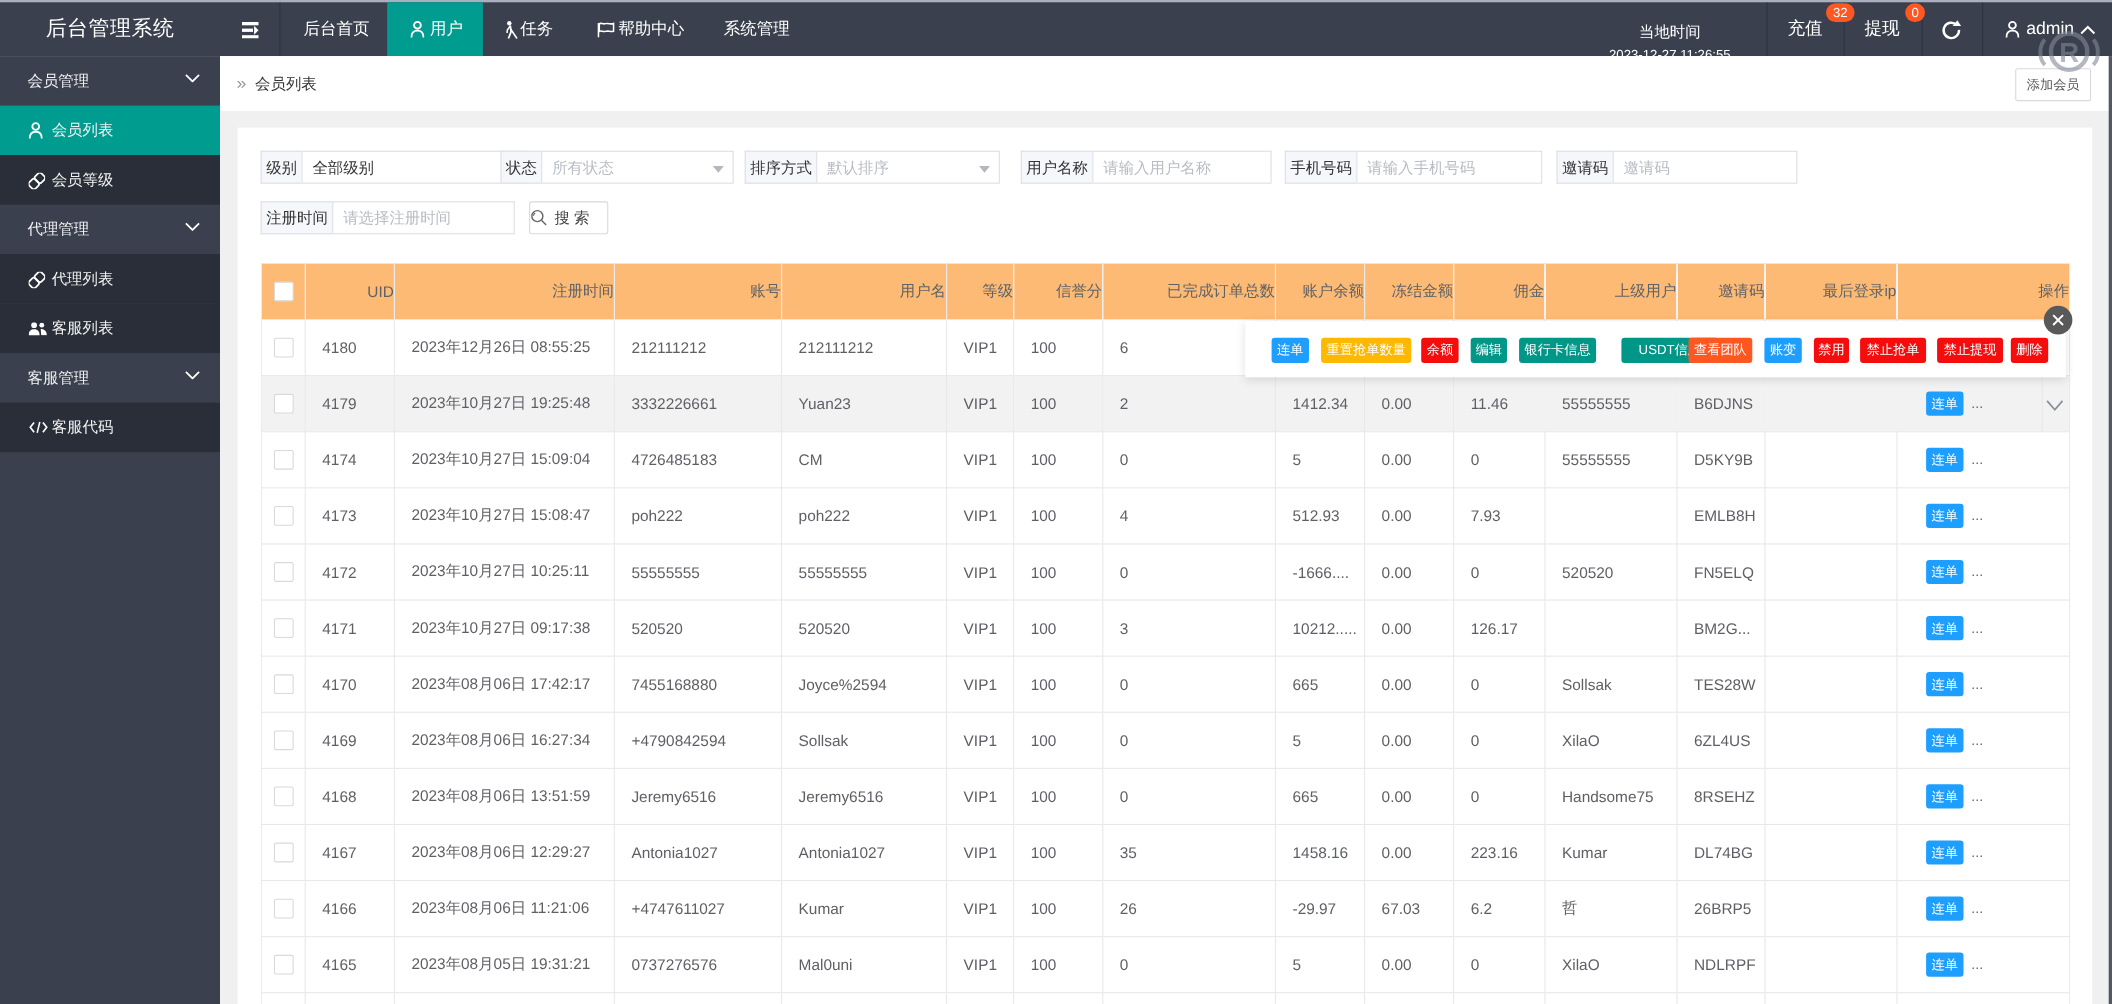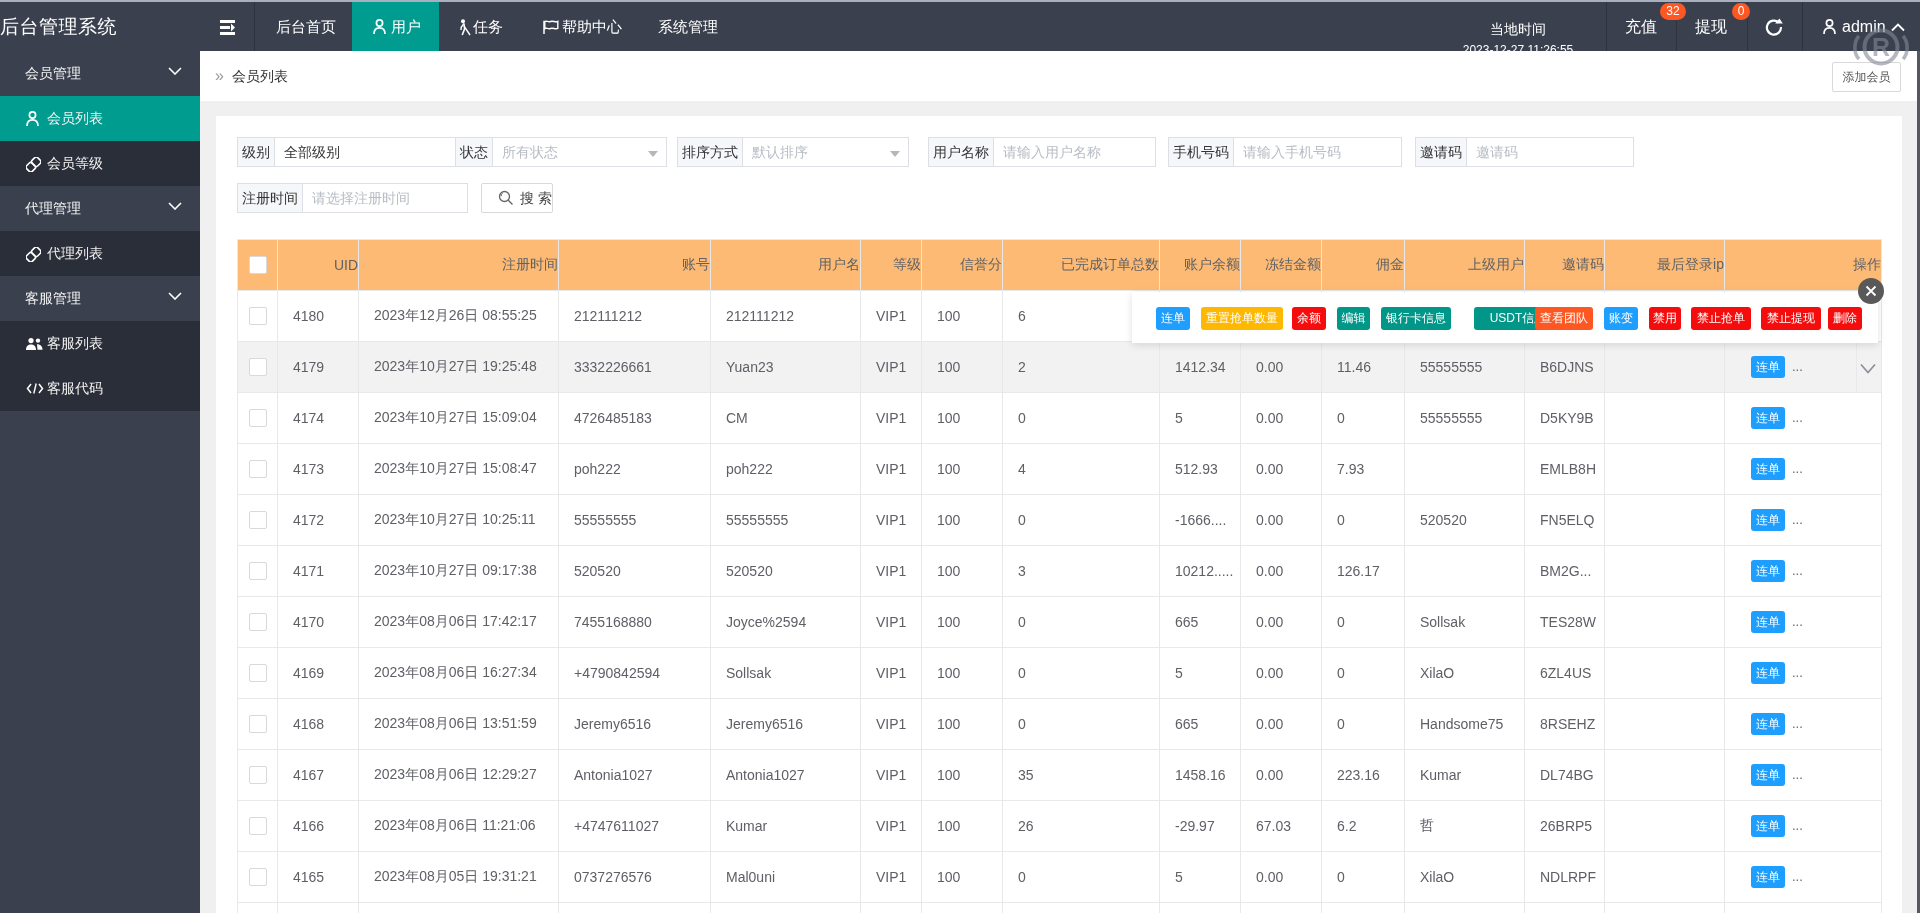--- a/index.html
+++ b/index.html
@@ -2,21 +2,21 @@
 <html lang="zh"><head>
 <meta charset="utf-8">
 <style>
 *{margin:0;padding:0;box-sizing:border-box;}
 html,body{width:1920px;height:913px;overflow:hidden;}
 body{font-family:"Liberation Sans",sans-serif;background:#f0f0f0;position:relative;font-size:14px;color:#333;}
 .abs{position:absolute;}
 
 #topstrip{left:0;top:0;width:1920px;height:2px;background:#a9afbe;}
 #topbar{left:0;top:2px;width:1920px;height:49px;background:#3a404e;color:#fff;}
-#logo{position:absolute;left:0;top:0;width:200px;height:49px;line-height:49px;text-align:left;font-size:19px;letter-spacing:0.5px;color:#fff;}
+#logo{position:absolute;left:0;top:0;width:200px;height:49px;line-height:49px;text-align:center;font-size:19px;letter-spacing:0.5px;color:#fff;}
 .tb-vline{position:absolute;top:0;width:1px;height:49px;background:rgba(0,0,0,.22);}
 .nav-item{position:absolute;top:0;height:49px;line-height:49px;font-size:15px;color:#fff;}
 #tab-user{position:absolute;left:352px;top:0;width:87px;height:49px;background:#009c8f;}
 .navicon{position:absolute;}
 #timeblock{position:absolute;left:1425px;top:0;width:186px;height:49px;text-align:center;}
 #timeblock .t1{font-size:14px;margin-top:19px;}
 #timeblock .t2{font-size:12px;margin-top:4px;}
 .badge{position:absolute;top:1px;height:17px;line-height:17px;border-radius:8.5px;background:#ff5722;color:#fff;font-size:12px;text-align:center;}
 
 #sidebar{left:0;top:51px;width:200px;height:862px;background:#3a404e;}
@@ -34,21 +34,21 @@
 
 #rstrip{left:1917px;top:51px;width:3px;height:862px;background:#55585f;z-index:60;}
 
 #card{left:216px;top:116px;width:1686px;height:797px;background:#fff;}
 
 .fgroup{position:absolute;height:30px;display:flex;}
 .flabel{height:30px;line-height:28px;padding:0 4px;border:1px solid #dcdfe6;border-right:none;background:#f5f7fa;color:#333;font-size:14px;white-space:nowrap;text-align:right;}
 .fval{position:relative;height:30px;line-height:28px;border:1px solid #dcdfe6;background:#fff;font-size:14px;padding-left:9px;color:#333;white-space:nowrap;}
 .fval .ph{color:#b8bcc4;}
 .arrow{position:absolute;right:8px;top:13px;width:0;height:0;border-left:5px solid transparent;border-right:5px solid transparent;border-top:6px solid #b4b7bd;}
-#searchbtn{position:absolute;left:481px;top:183px;width:72px;height:30px;border:1px solid #d9d9d9;border-radius:2px;background:#fff;font-size:14px;color:#444;text-align:right;line-height:28px;}
+#searchbtn{position:absolute;left:481px;top:183px;width:72px;height:30px;border:1px solid #d9d9d9;border-radius:2px;background:#fff;font-size:14px;color:#444;text-align:left;line-height:28px;}
 
 #tablewrap{left:237px;top:239px;width:1645px;height:674px;overflow:hidden;}
 table{border-collapse:collapse;table-layout:fixed;width:1643px;}
 th,td{border:1px solid #e8e8e8;font-weight:normal;text-align:left;padding:0 0 0 15px;font-size:14px;color:#5e6066;height:50px;overflow:hidden;white-space:nowrap;}
 thead th{background:#fdba74;height:50px;color:#606266;text-align:right;}
 tr{height:51px;}
 tr.gray td{background:#f2f2f2;}
 .cb{width:18px;height:18px;border:1px solid #d9d9d9;border-radius:2px;background:#fff;margin-left:-4px;}
 .opcell{padding-left:11px;}
 .btn-ld{display:inline-block;width:34px;height:22px;line-height:22px;text-align:center;background:#1e9fff;color:#fff;font-size:12px;border-radius:3px;}
@@ -146,32 +146,32 @@
     <svg class="side-chev" width="14" height="8" viewBox="0 0 14 8">
         <path d="M1 1 L7 7 L13 1" fill="none" stroke="#fff" stroke-width="1.6"></path>
       </svg>
   </div>
   <div class="side-item side-sub">
     <svg class="side-ic" style="top:16px" width="15" height="15" viewBox="0 0 15 15">
       <rect x="0.8" y="6.2" width="8" height="8" rx="2.4" transform="rotate(-45 4.8 10.2)" fill="none" stroke="#fff" stroke-width="1.6"></rect>
       <rect x="6.2" y="0.8" width="8" height="8" rx="2.4" transform="rotate(-45 10.2 4.8)" fill="none" stroke="#fff" stroke-width="1.6"></rect>
     </svg>代理列表
   </div>
-  <div class="side-item side-group">客服管理
-    <svg class="side-chev" width="14" height="8" viewBox="0 0 14 8">
-        <path d="M1 1 L7 7 L13 1" fill="none" stroke="#fff" stroke-width="1.6"></path>
-      </svg>
-  </div>
   <div class="side-item side-sub">
     <svg class="side-ic" style="top:17px" width="17" height="12" viewBox="0 0 17 12">
       <circle cx="5" cy="2.6" r="2.6" fill="#fff"></circle>
       <path d="M0 12 C0 8 2.2 6.4 5 6.4 C7.8 6.4 10 8 10 12 Z" fill="#fff"></path>
       <circle cx="12" cy="2.6" r="2.2" fill="#fff"></circle>
       <path d="M11 6.2 C13.8 6.2 16.5 7.8 16.5 11.8 L11.5 11.8" fill="#fff"></path>
     </svg>客服列表
+  </div>
+  <div class="side-item side-group">客服管理
+    <svg class="side-chev" width="14" height="8" viewBox="0 0 14 8">
+        <path d="M1 1 L7 7 L13 1" fill="none" stroke="#fff" stroke-width="1.6"></path>
+      </svg>
   </div>
   <div class="side-item side-sub">
     <svg class="side-ic" style="top:17px" width="18" height="11" viewBox="0 0 18 11">
       <path d="M5 1 L1.5 5.5 L5 10" fill="none" stroke="#fff" stroke-width="1.5"></path>
       <path d="M13 1 L16.5 5.5 L13 10" fill="none" stroke="#fff" stroke-width="1.5"></path>
       <path d="M10.2 0.5 L7.8 10.5" fill="none" stroke="#fff" stroke-width="1.4"></path>
     </svg>客服代码
   </div>
 </div>
 

